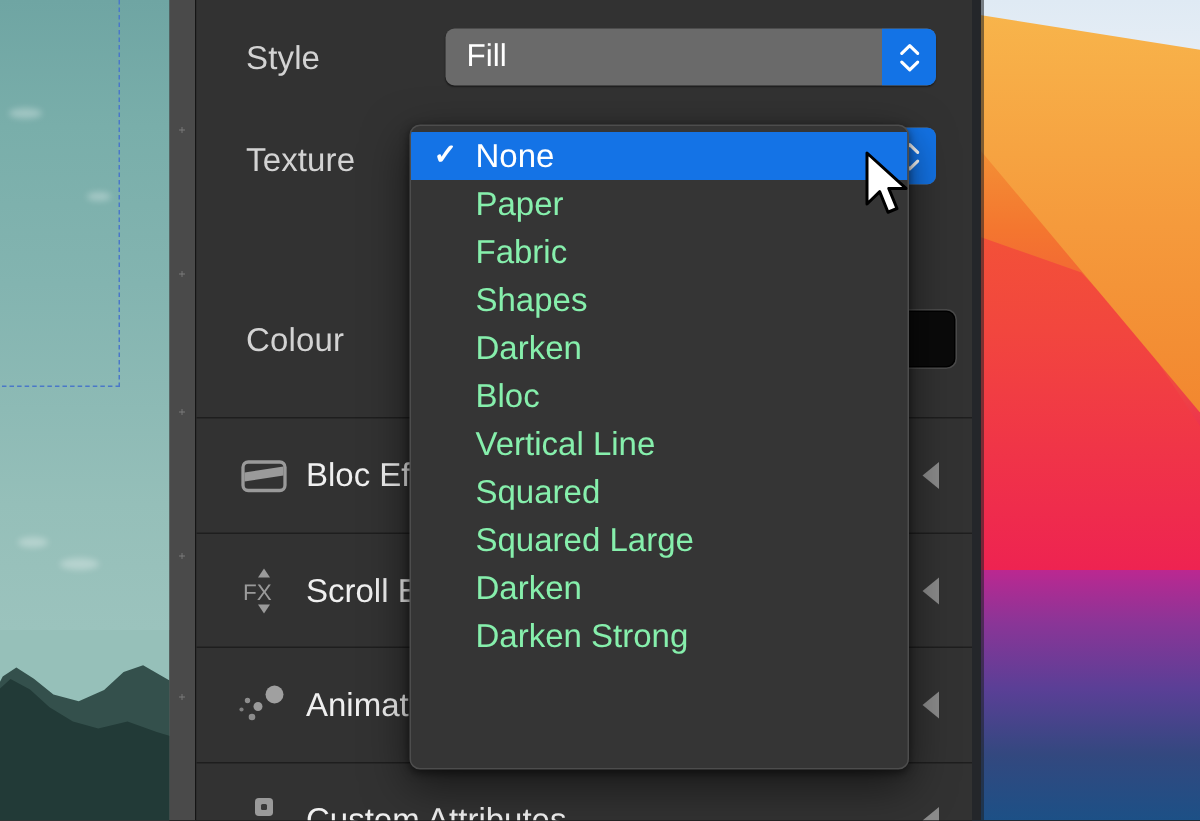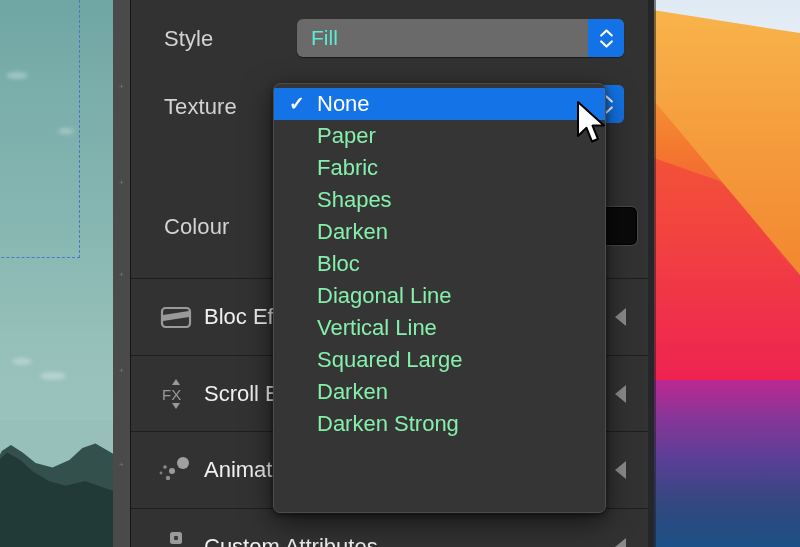--- a/index.html
+++ b/index.html
@@ -98,21 +98,21 @@
     position:absolute;
     height:38px;
     border-radius:6px;
     background:#6a6a6a;
     box-shadow: 0 1px 1px rgba(0,0,0,.45);
     overflow:hidden;
   }
   .popup-button .pb-text {
     position:absolute; left:14px; top:50%;
     transform:translateY(-50%);
-    color:#5eead4; font-size:21px;
+    color:#ffffff; font-size:21px;
   }
   .popup-chevrons {
     position:absolute; right:0; top:0; bottom:0;
     width:36px; background:#1373e6;
     display:flex; flex-direction:column;
     align-items:center; justify-content:center;
     gap:3px;
   }
   .chev { width:13px; height:8px; }
   .chev svg { display:block; }
@@ -368,22 +368,22 @@
     </span>
   </div>
 
   <div id="texture-menu">
       <div class="menu-item selected"><span class="menu-check">✓</span><span>None</span></div>
       <div class="menu-item"><span>Paper</span></div>
       <div class="menu-item"><span>Fabric</span></div>
       <div class="menu-item"><span>Shapes</span></div>
       <div class="menu-item"><span>Darken</span></div>
       <div class="menu-item"><span>Bloc</span></div>
-      <div class="menu-item"><span>Diagonal Line</span></div>
       <div class="menu-item"><span>Vertical Line</span></div>
+      <div class="menu-item"><span>Squared</span></div>
       <div class="menu-item"><span>Squared Large</span></div>
       <div class="menu-item"><span>Darken</span></div>
       <div class="menu-item"><span>Darken Strong</span></div>
     </div>
 
   <div id="wallpaper">
     <div id="wp-base"></div>
     <div id="wp-band-red"></div>
     <div id="wp-band-orange"></div>
     <div id="wp-band-white"></div>

